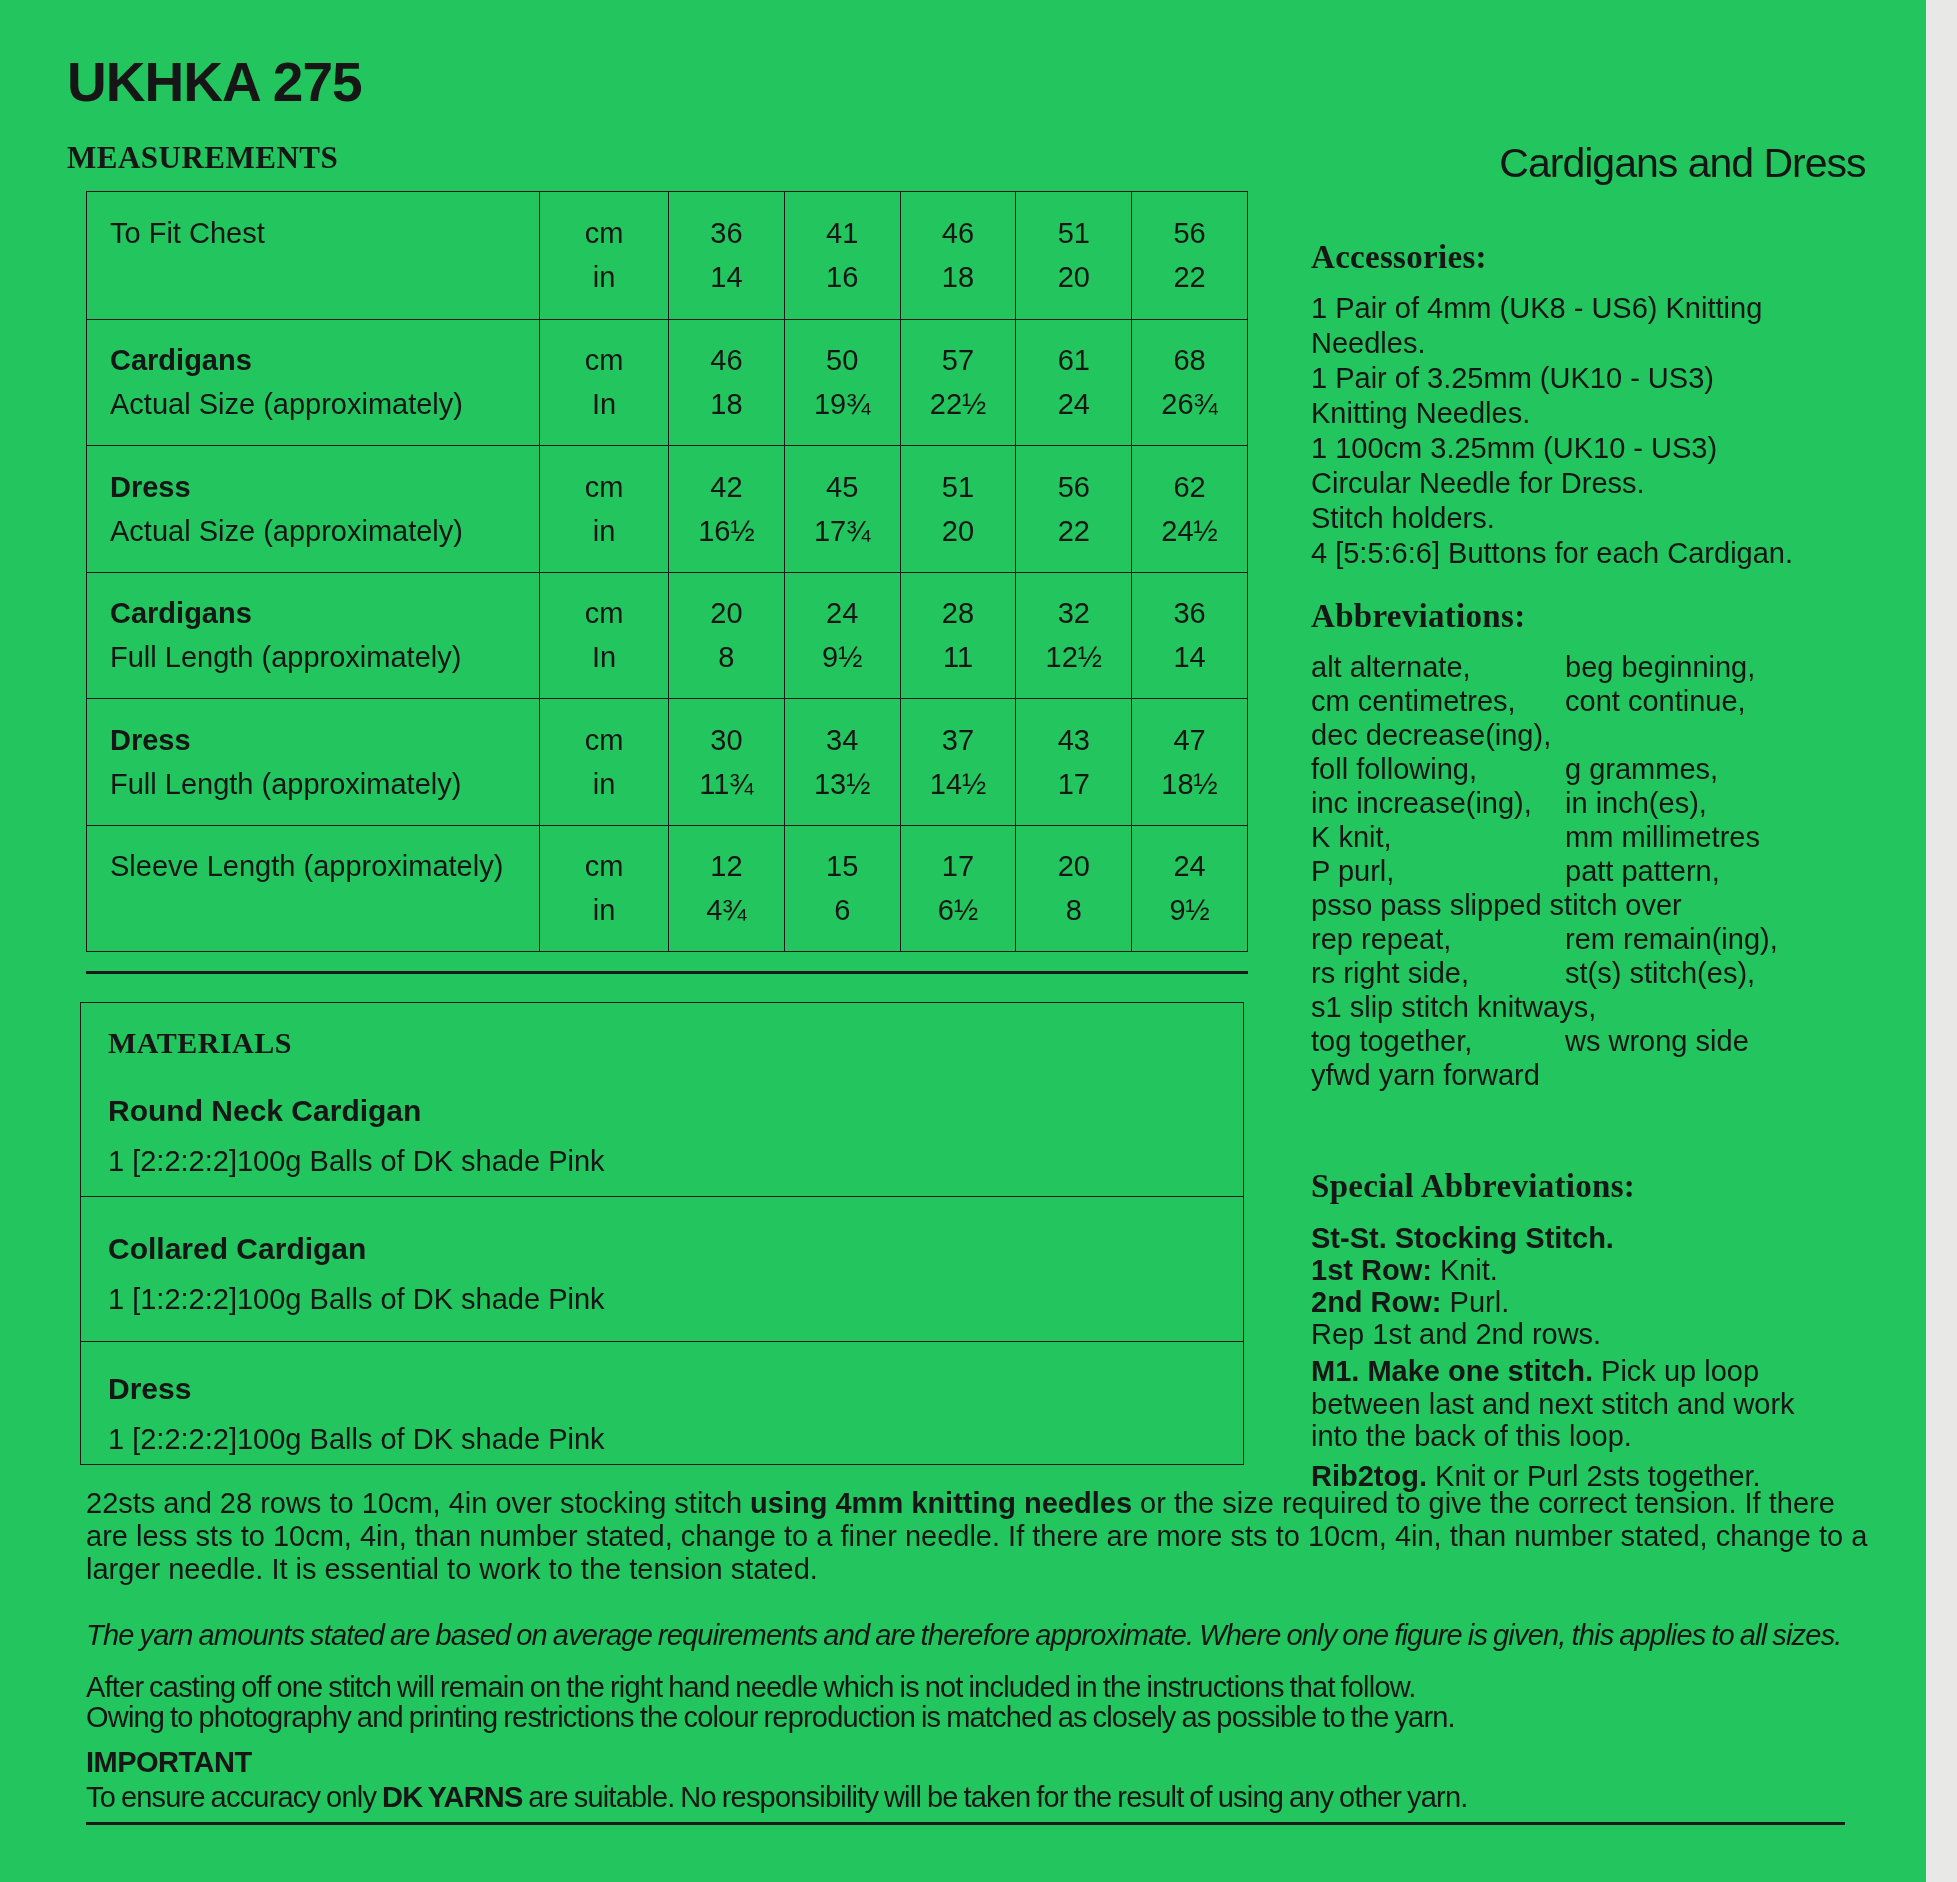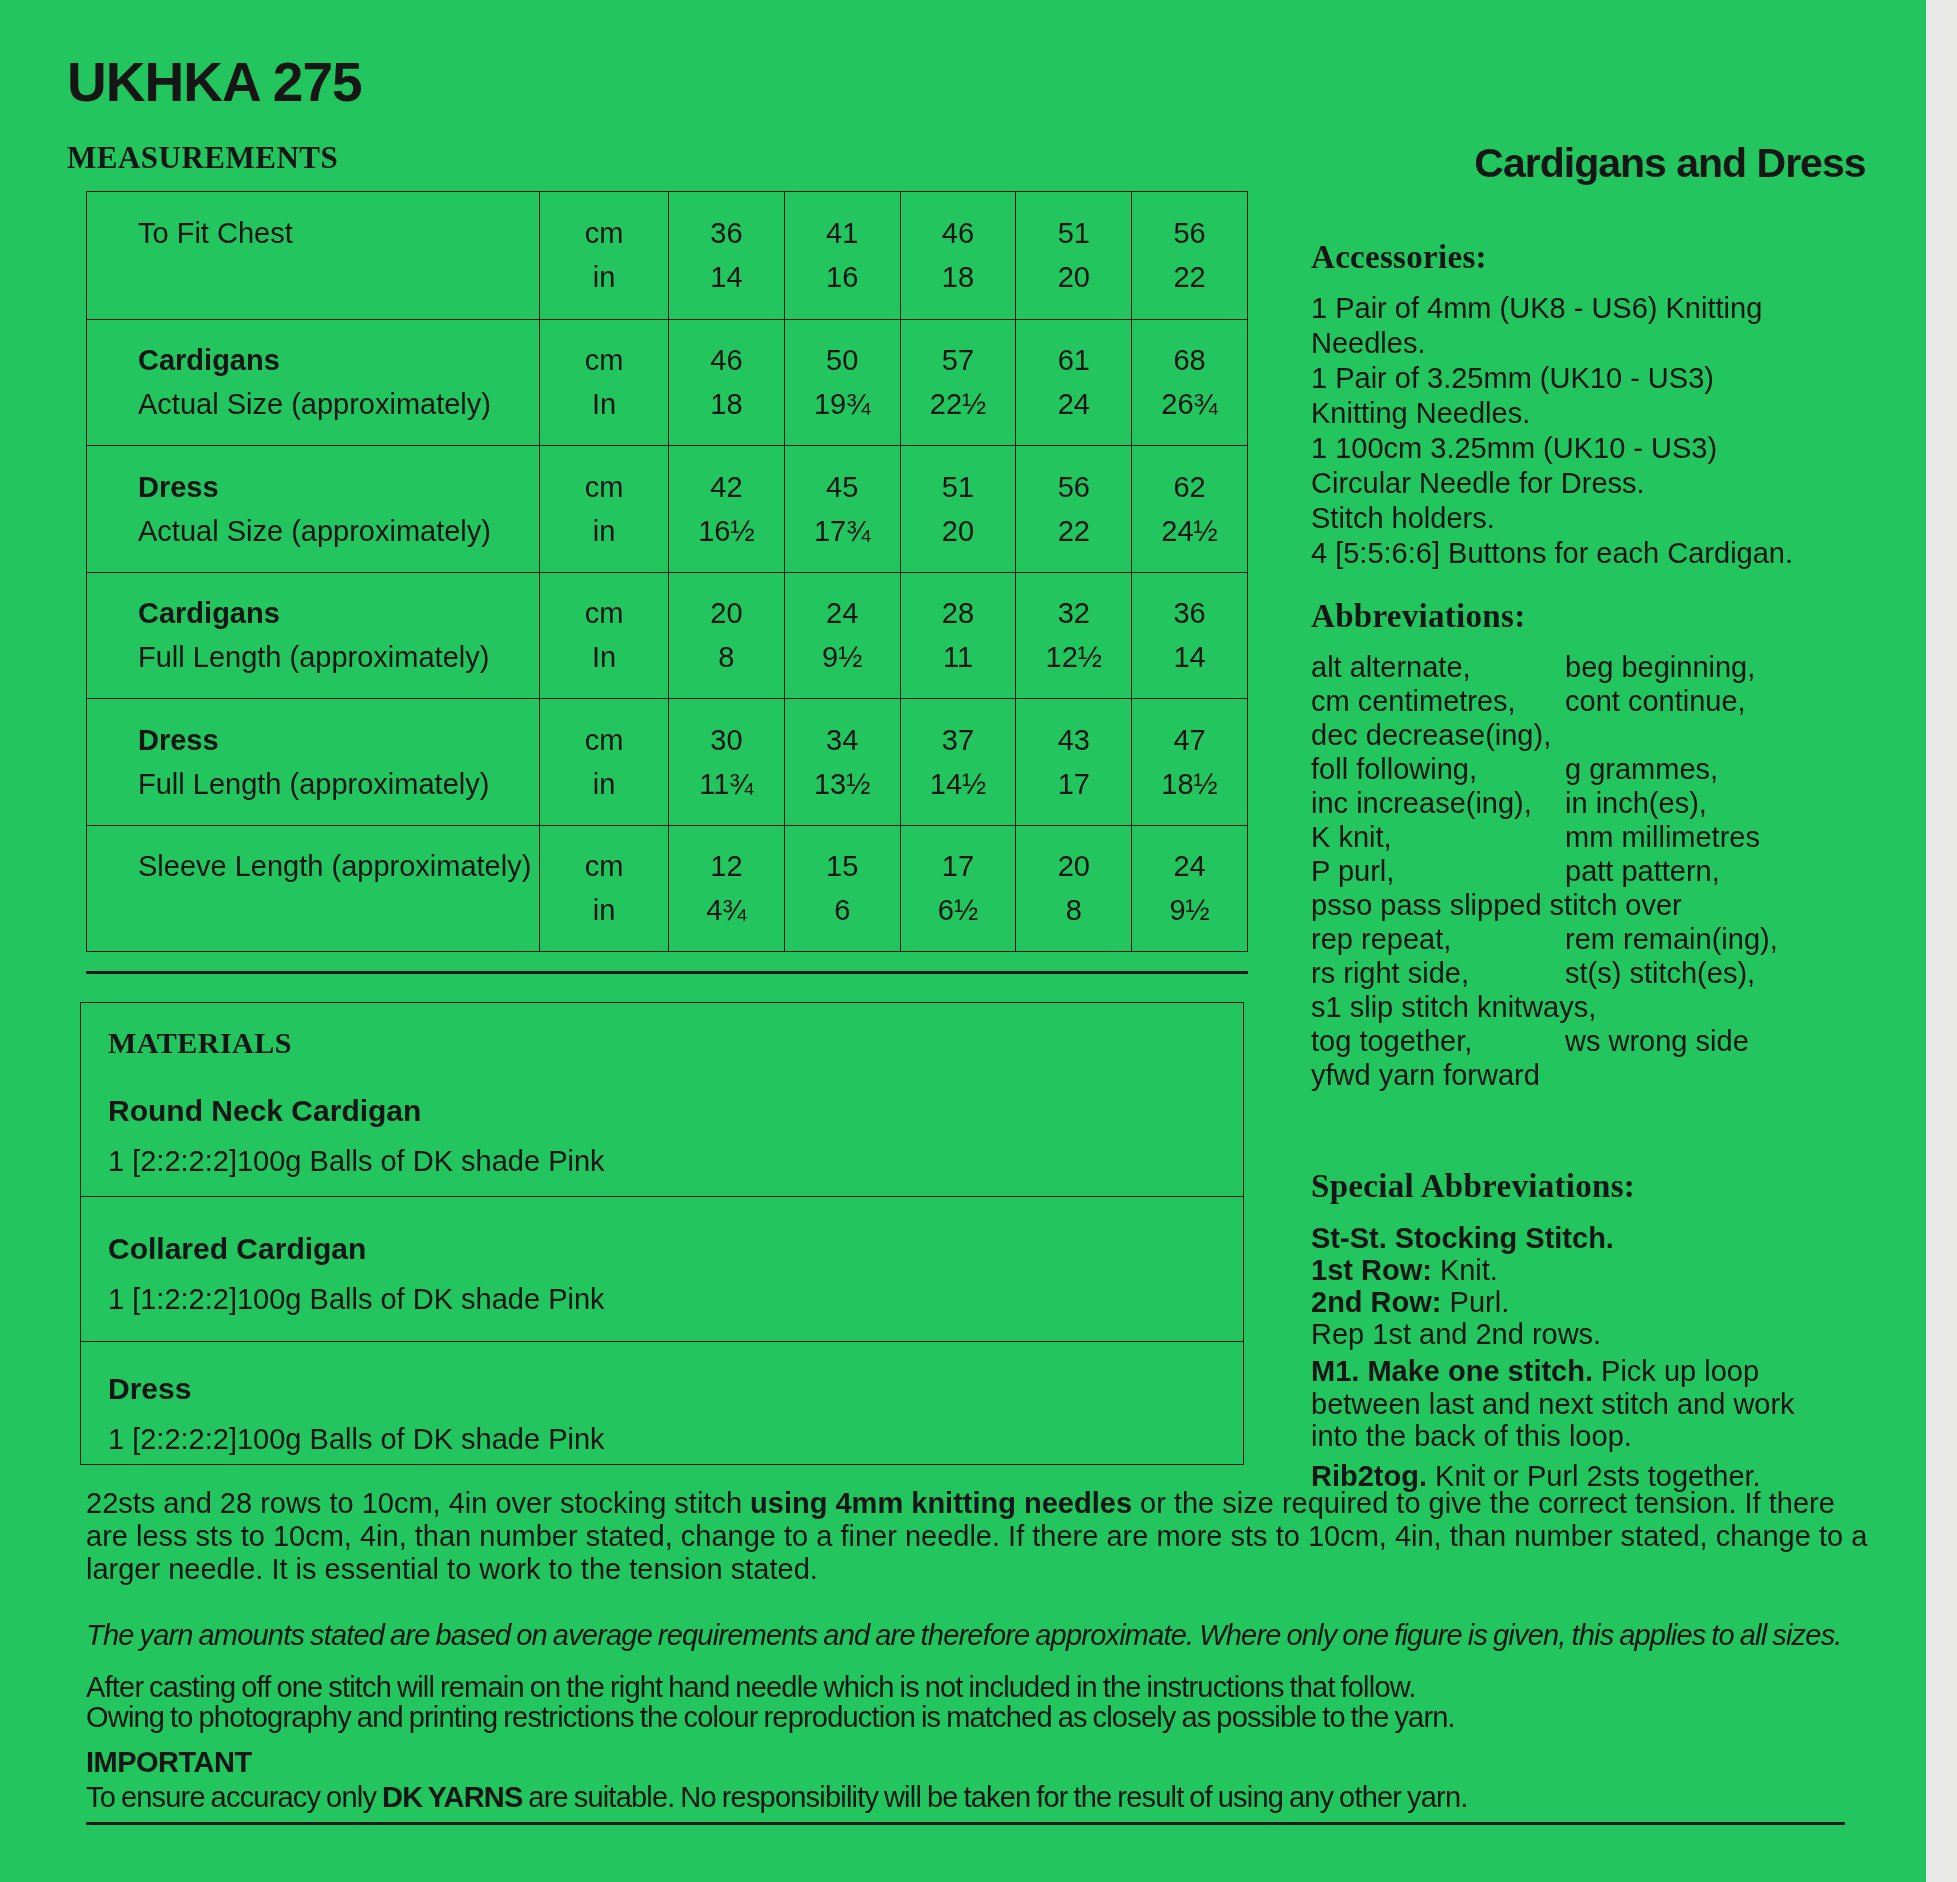--- a/index.html
+++ b/index.html
@@ -27,21 +27,21 @@
   }
   .trow{display:grid; grid-template-columns:452px 129px repeat(5,1fr);}
   .trow + .trow{border-top:1.9px solid #1a1a1a;}
   .tcell{
     display:flex; flex-direction:column; justify-content:center; align-items:center;
     font-size:29px; box-sizing:border-box;
   }
   .tcell + .tcell{border-left:1.9px solid #1a1a1a;}
   .tcell.lab{align-items:flex-start; padding-left:23px; padding-right:7.6px;}
   .cl{line-height:44px; min-height:44px; text-align:center; white-space:nowrap;}
-  .tcell.lab .cl{text-align:left;margin-left:28px;}
+  .tcell.lab .cl{text-align:left;}
   .trow.hdr .lab .cl1{font-weight:700;}
   
   .mid-rule{
     position:absolute; left:86px; top:971px; width:1162px; height:2.9px;
     background:#1a1a1a;
   }
   
   .matbox{
     position:absolute; left:80px; top:1002px; width:1164px; height:463px;
     border:1.9px solid #1a1a1a; box-sizing:border-box;
@@ -55,21 +55,21 @@
     font-family:"Liberation Serif", serif; font-size:30px; font-weight:700;
     letter-spacing:0.5px; margin-top:23px;
   }
   .mat-name{font-size:30px; font-weight:700; line-height:36px;}
   .matsec.s1 .mat-name{margin-top:32.5px;}
   .mat-yarn{font-size:29px; margin-top:15.3px; line-height:34px;}
   
   .rightcol{position:absolute; left:1311px; top:0; width:566px; height:1491px;}
   .subtitle{
     position:absolute; top:140px; right:11.5px;
-    font-size:41px; font-weight:700; letter-spacing:-1px; white-space:nowrap;
+    font-size:41px; font-weight:400; letter-spacing:-1px; white-space:nowrap;
   }
   .r-head{
     position:absolute; left:0;
     font-family:"Liberation Serif", serif; font-size:33px; font-weight:700;
     letter-spacing:0.3px;
   }
   .acc-head{top:239px;}
   .acc-list{position:absolute; left:0; top:291px; font-size:29px;}
   .acc-list div{line-height:35px; white-space:nowrap;}
   .abbr-head{top:598px;}

